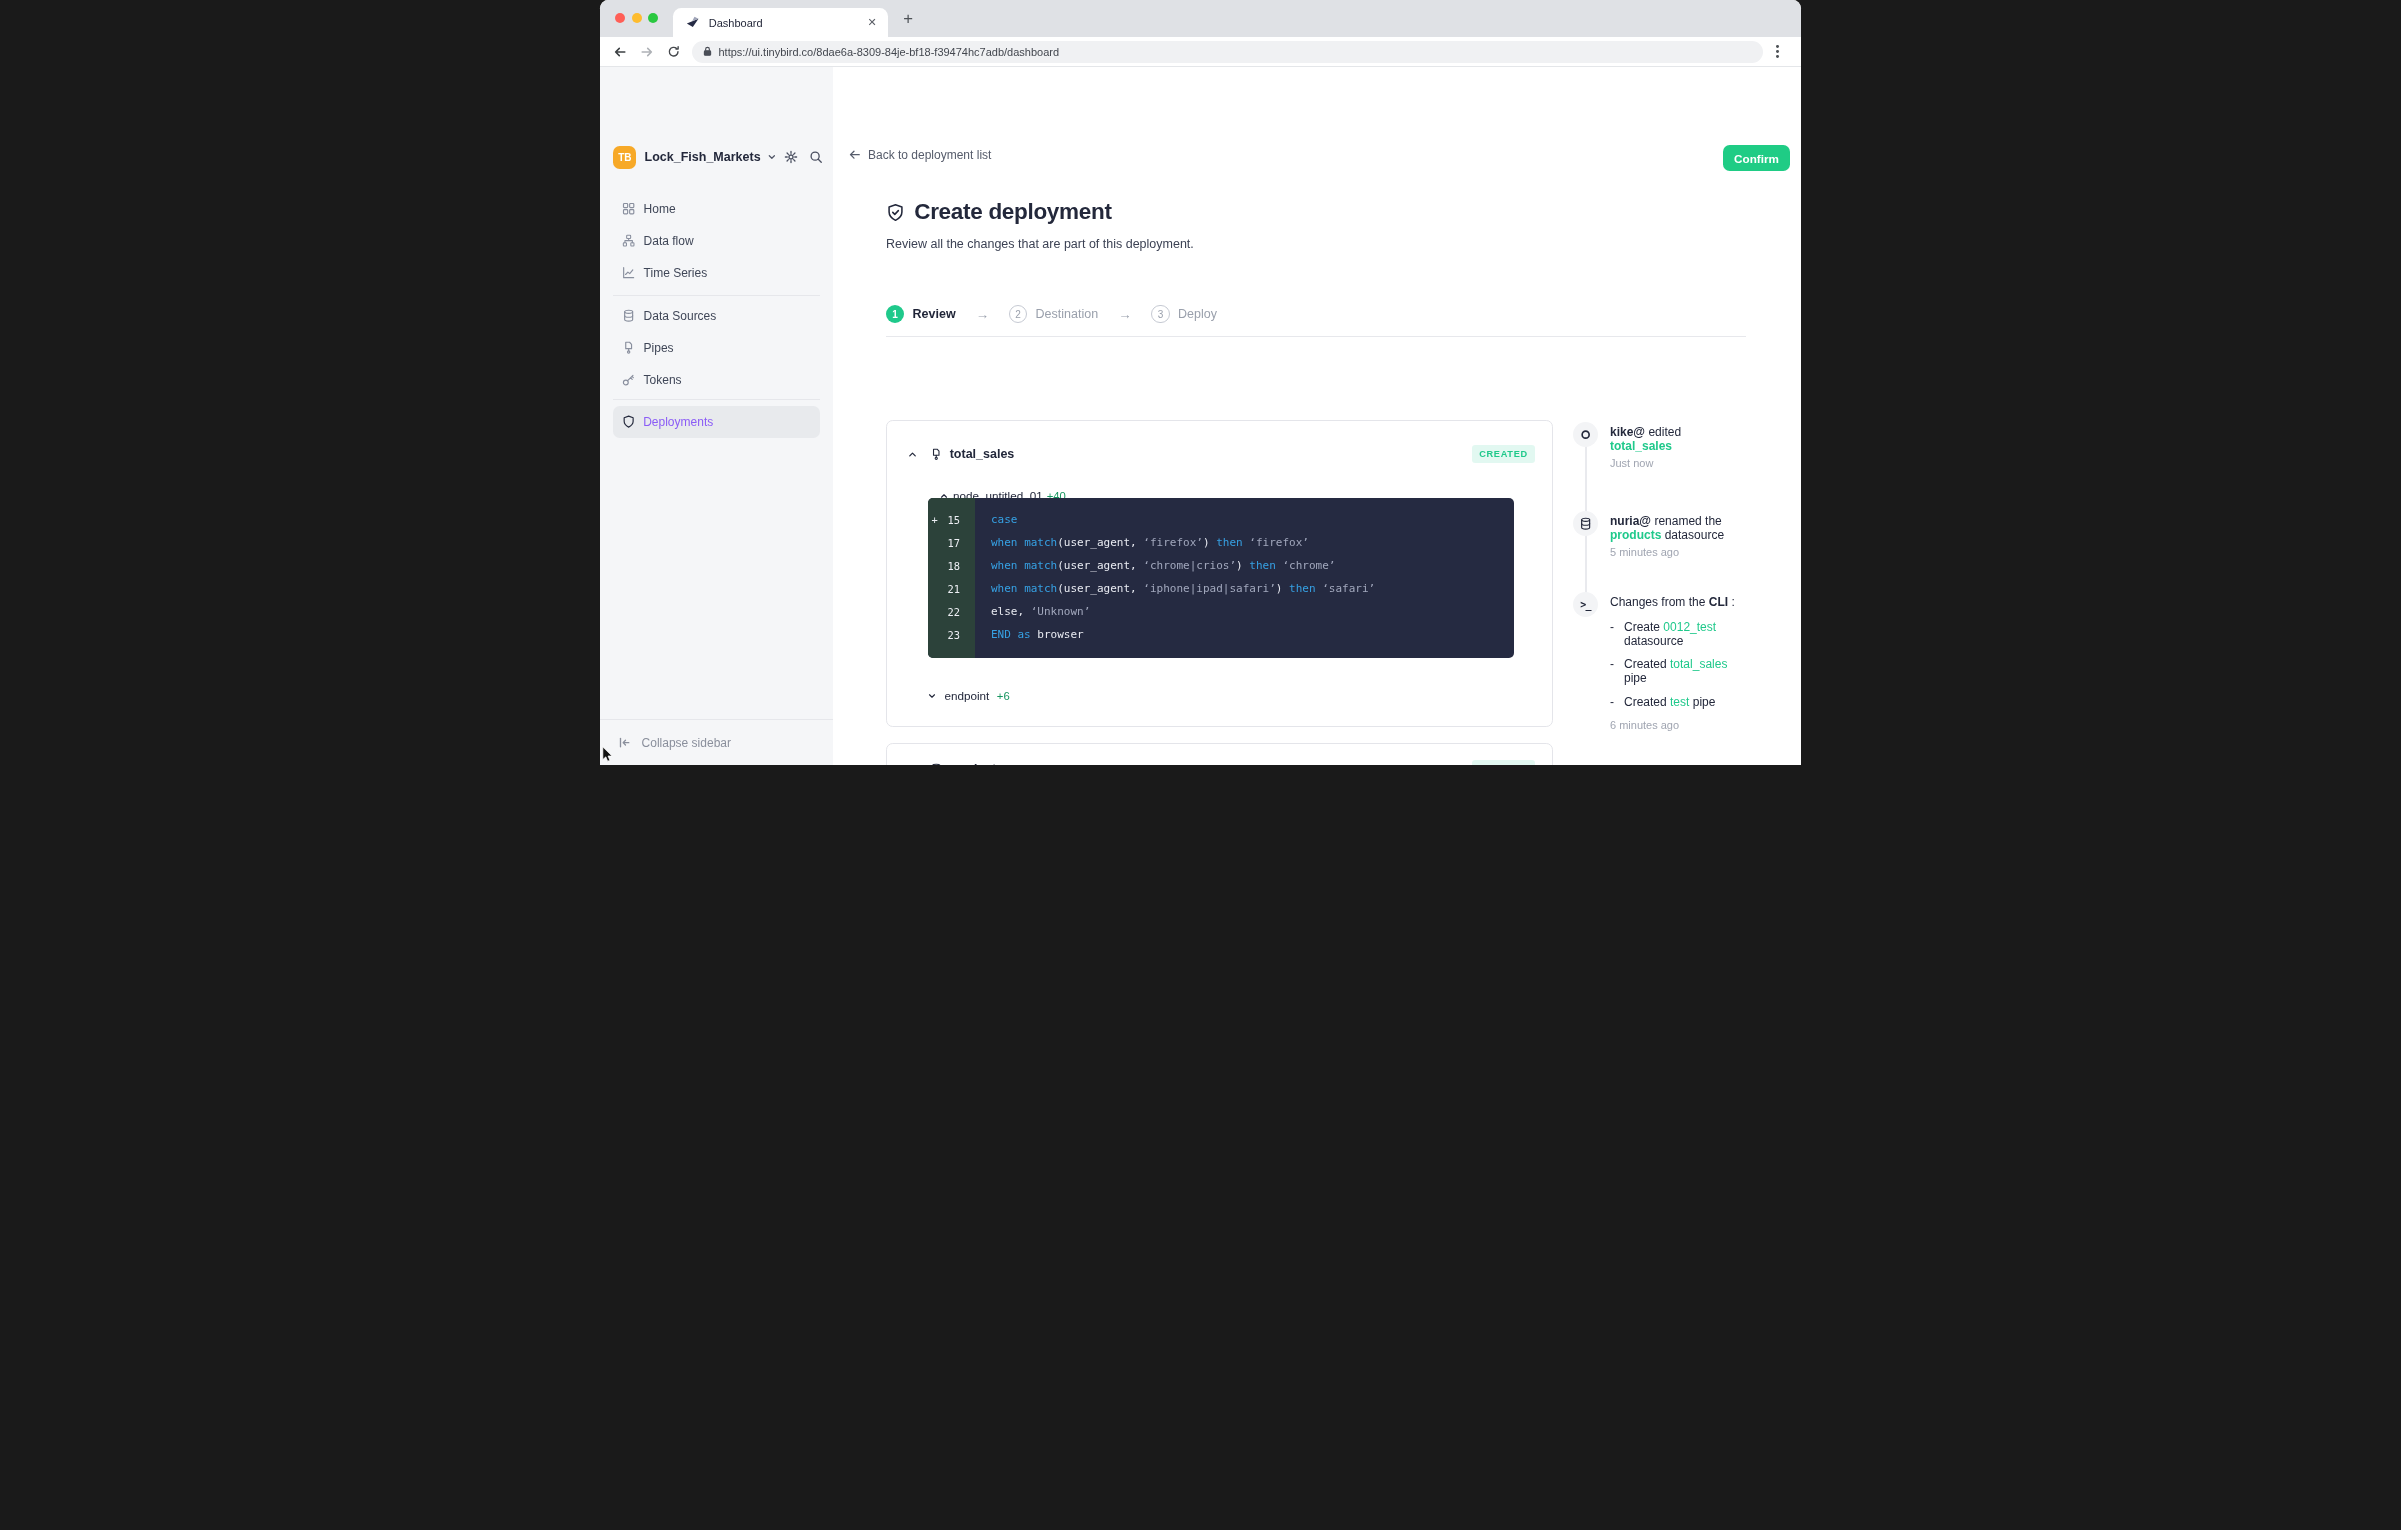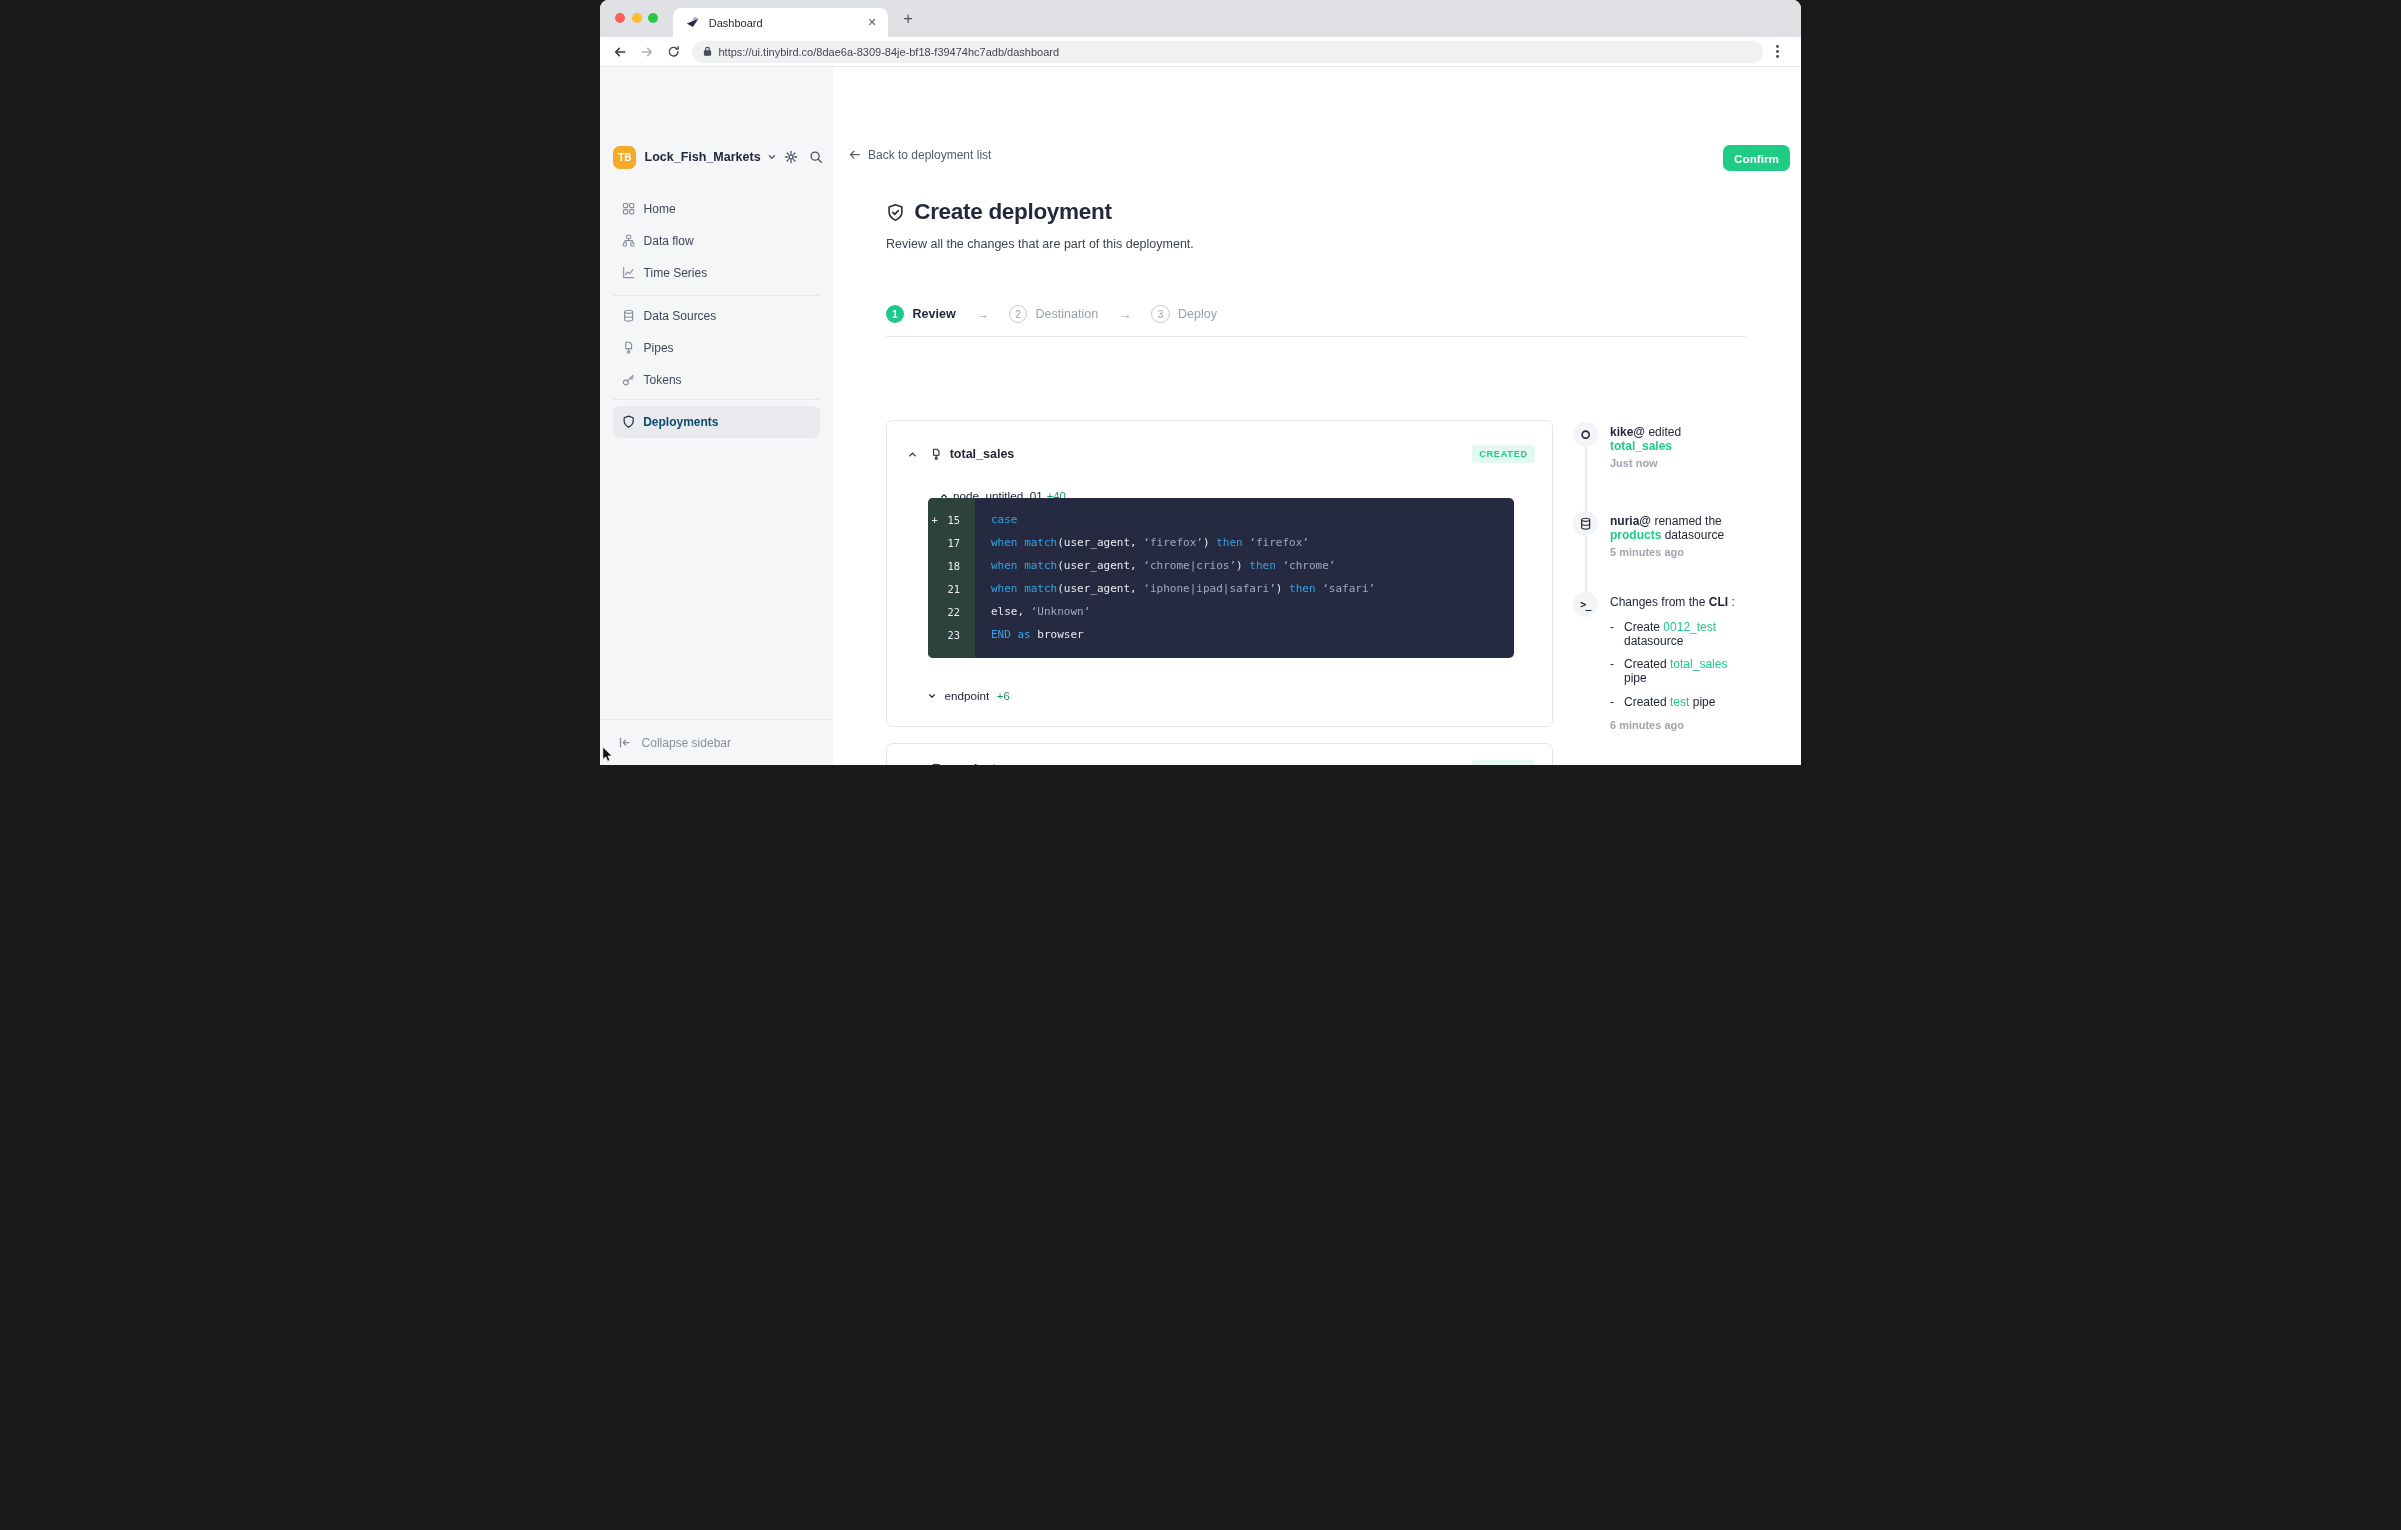--- a/index.html
+++ b/index.html
@@ -40,21 +40,21 @@
   .ws-row { position:absolute; left:13.3px; top:75px; right:10px; height:30px; display:flex; align-items:center; }
   .ws-avatar { width:23px; height:23px; border-radius:6.7px; background:#F7A928; color:#fff; font-size:10px;
                font-weight:bold; display:flex; align-items:center; justify-content:center; }
   .ws-name { font-size:12.5px; font-weight:bold; color:#23283B; margin-left:8.3px; }
   .ws-chev { color:#515667; margin-left:5.8px; display:flex; }
   .ws-actions { margin-left:auto; display:flex; gap:11px; color:#4A4F60; }
   .nav-group { position:absolute; left:0; right:0; }
   .nav-item { height:32px; display:flex; align-items:center; padding-left:22px; color:#3F4657;
               font-size:12px; margin:0 13.3px 0 0; }
   .nav-item .ic { width:13.3px; height:13.3px; color:#898F9E; margin-right:8.3px; display:flex; }
-  .nav-item.active { background:#E8EAED; border-radius:6.7px; margin:0 13.3px; padding-left:8.3px; color:#0c4a6e; font-weight:700;text-align:center; }
+  .nav-item.active { background:#E8EAED; border-radius:6.7px; margin:0 13.3px; padding-left:8.3px; color:#8b5cf6; font-weight:400;text-align:center; }
   .nav-item.active .ic { color:#23283B; }
   .side-div { position:absolute; left:13.3px; right:13.3px; height:0.8px; background:#E6E7EB; }
   .collapse-row { position:absolute; left:0; right:0; bottom:0; height:47px; border-top:0.8px solid #E6E7EB;
                   display:flex; align-items:center; padding-left:18.3px; color:#8A8F9C; font-size:12px; }
   .collapse-row .ic { margin-right:10px; display:flex; color:#8A8F9C; }
 
   
   .back-link { position:absolute; left:15px; top:81px; display:flex; align-items:center; gap:6.7px;
                color:#565C6B; font-size:12px; }
   .confirm-btn { position:absolute; left:890px; top:78px; width:67px; height:26px; background:#1FCC85;
@@ -115,21 +115,21 @@
   .rail-line { position:absolute; left:752px; top:374px; width:1.7px; height:158px; background:#E9EAEE; }
   .entry { position:absolute; left:0; width:172px; }
   .e1{top:0} .e2{top:89px} .e3{top:170px}
   .entry-ic { position:absolute; left:0; top:0.8px; width:25px; height:25px; border-radius:50%;
               background:#F3F4F6; color:#23283B; display:flex; align-items:center; justify-content:center; }
   .entry-ic .term { font-family:"DejaVu Sans Mono",monospace; font-size:10px; font-weight:bold; letter-spacing:-0.8px; }
   .entry-body { margin-left:37px; padding-top:4.2px; font-size:12px; color:#23283B; line-height:14px; width:132px; }
   .rt-b { font-weight:bold; } .rt-g { color:#1FC98B; font-weight:bold; } 
   .e3 .rt-g { font-weight:normal; }
   .e3 .rt-b { }
-  .entry-time { font-size:11px; color:#A0A5B1; margin-top:2.5px;font-weight:bold; }
+  .entry-time { font-size:11px; color:#A0A5B1; margin-top:2.5px; }
   .cli-items { margin-top:11px; }
   .cli-item { display:flex; margin-bottom:9.2px; }
   .cli-dash { width:14px; flex:none; }
   .cli-text { flex:1; }
 
   
   .cursor { position:absolute; left:1.7px; top:747px; }
 
   svg.i { display:block; }
 </style>

